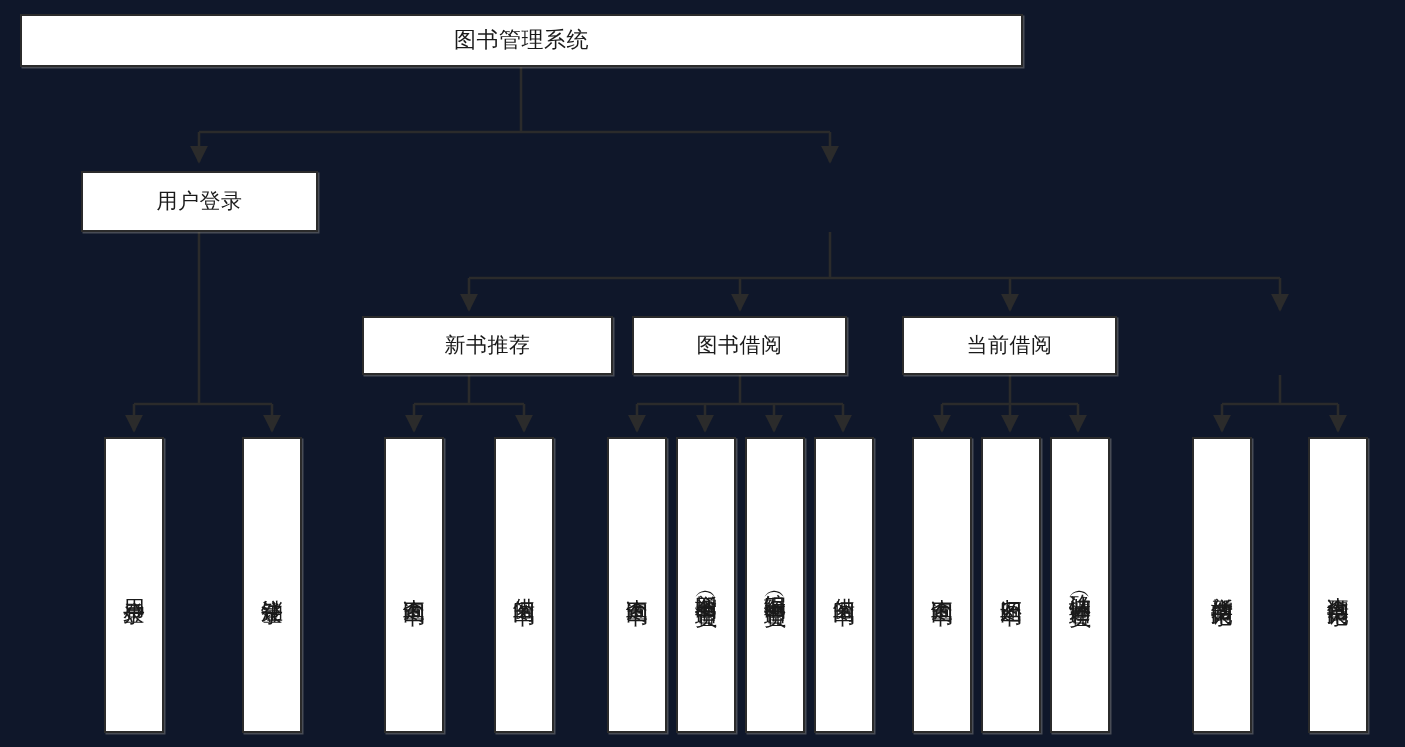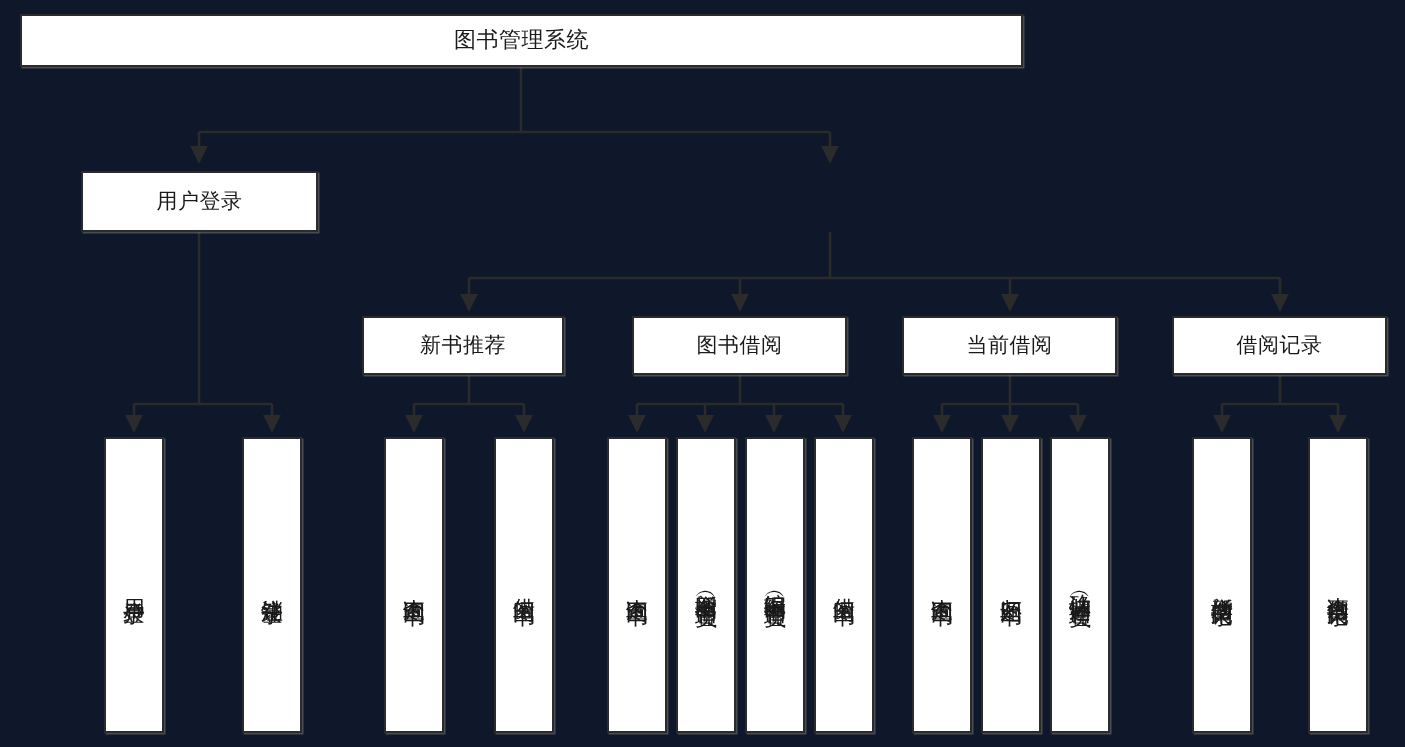--- a/index.html
+++ b/index.html
@@ -130,31 +130,28 @@
   </svg>
 
   <div class="node horiz root" style="left:20px; top:14px; width:1003px; height:53px;">
     <span class="node-label">图书管理系统</span>
   </div>
 
   <div class="node horiz" style="left:81px; top:171px; width:237px; height:61px;">
     <span class="node-label">用户登录</span>
   </div>
 
-  <div class="node horiz" style="left:362px; top:316px; width:202px; height:59px;">
+  <div class="node horiz" style="left:362px; top:316px; width:251px; height:59px;">
     <span class="node-label">新书推荐</span>
   </div>
   <div class="node horiz" style="left:632px; top:316px; width:215px; height:59px;">
     <span class="node-label">图书借阅</span>
   </div>
   <div class="node horiz" style="left:902px; top:316px; width:215px; height:59px;">
     <span class="node-label">当前借阅</span>
-  </div>
-  <div class="node horiz" style="left:1172px; top:316px; width:215px; height:59px;">
-    <span class="node-label">借阅记录</span>
   </div>
 
   <div class="node vert" style="left:104px; top:437px; width:60px; height:296px;">
     <span class="node-label">用户登录</span>
   </div>
   <div class="node vert" style="left:242px; top:437px; width:60px; height:296px;">
     <span class="node-label">注销登录</span>
   </div>
 
   <div class="node vert" style="left:384px; top:437px; width:60px; height:296px;">

